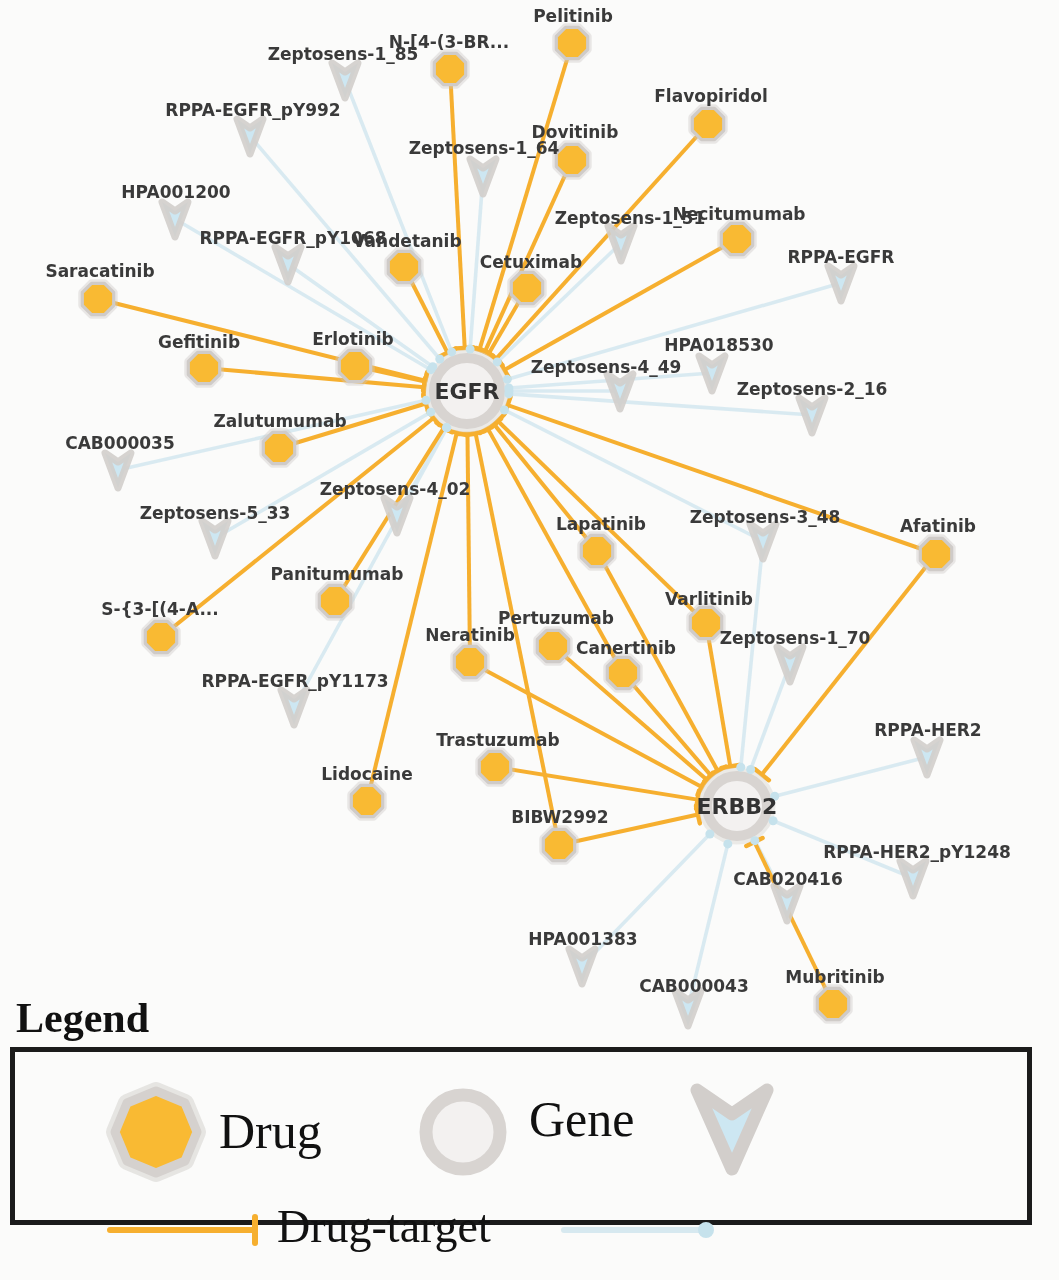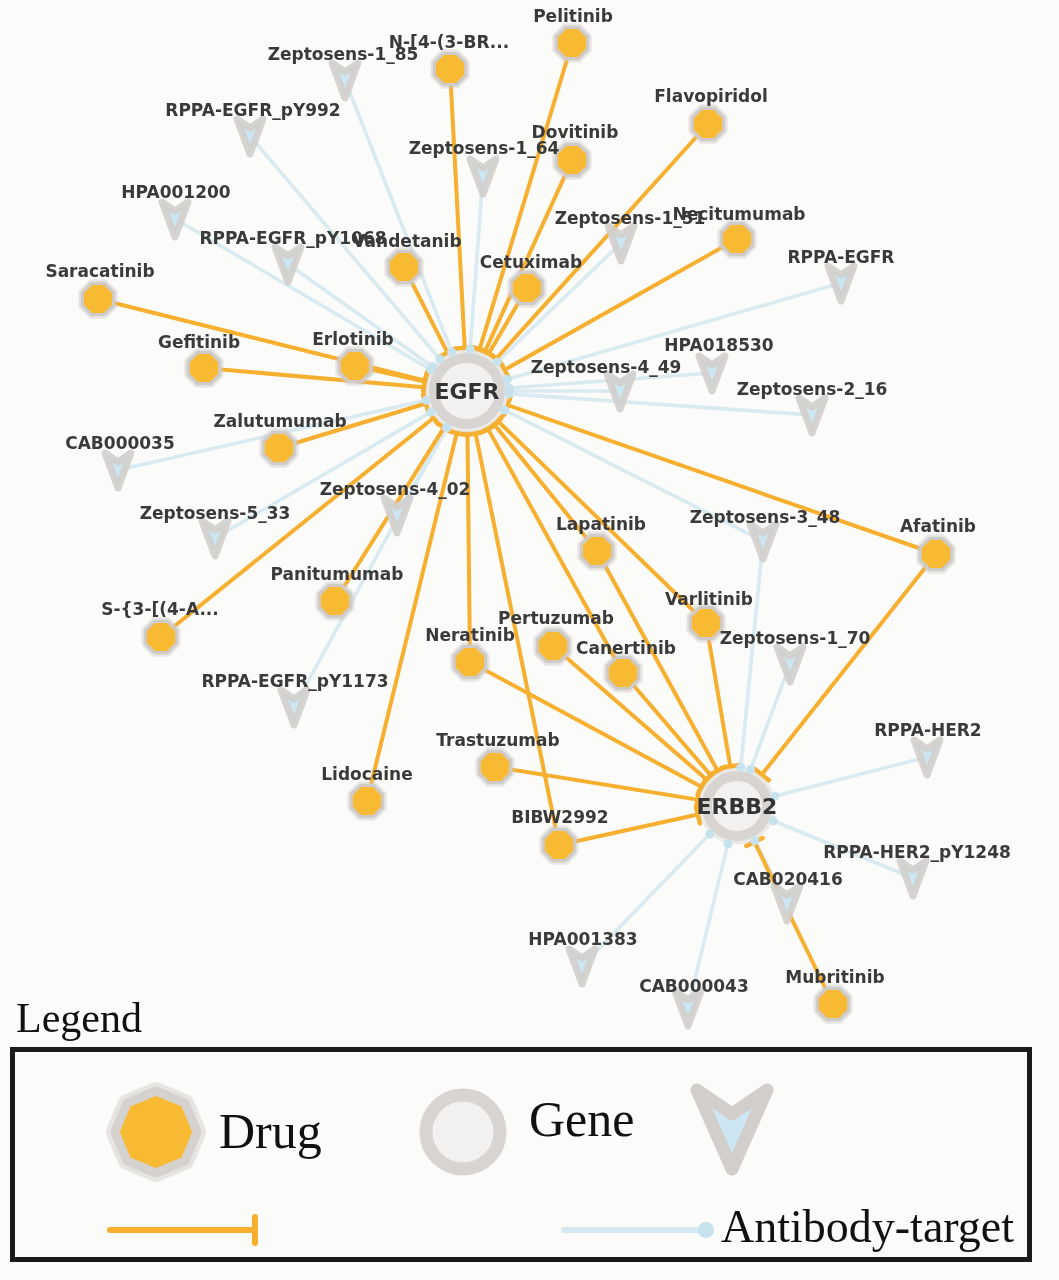--- a/index.html
+++ b/index.html
@@ -1,21 +1,21 @@
 <!DOCTYPE html>
 <html><head>
 <meta charset="utf-8">
 <style>
   html,body{margin:0;padding:0;background:#fbfbfa;}
   .page{position:relative;width:1059px;height:1280px;background:#fbfbfa;overflow:hidden;
         font-family:"DejaVu Sans","Liberation Sans",sans-serif;}
   #net{position:absolute;left:0;top:0;}
   .legend-title{position:absolute;left:16px;top:994px;
-        font-family:"Liberation Serif",serif;font-weight:normal;font-size:42px;color:#111;}
-  .legend-box{position:absolute;left:10px;top:1047px;width:1022px;height:215px;
+        font-family:"Liberation Serif",serif;font-weight:bold;font-size:42px;color:#111;}
+  .legend-box{position:absolute;left:10px;top:1047px;width:1022px;height:178px;
         border:5px solid #1b1b1b;background:#fbfbfa;box-sizing:border-box;}
   .legend-box .abs{position:absolute;}
   .type-label{font-family:"Liberation Serif",serif;font-size:50px;color:#111;line-height:1;}
   .edge-label{font-family:"Liberation Serif",serif;font-size:46px;color:#111;line-height:1;}
 </style>
 </head>
 <body>
 
 <div class="page">
   <svg id="net" width="1059" height="1280" viewBox="0 0 1059 1280">
@@ -355,20 +355,20 @@
     <span class="abs type-label" style="left:514px;top:42px">Gene</span>
 
     <svg class="abs" style="left:672px;top:22px" width="90" height="110">
       <path d="M10,16 L45,40 L80,16 L45,95 Z" fill="#CDE7F2" stroke="#D2CECB" stroke-width="13" stroke-linejoin="round"></path>
     </svg>
 
     <svg class="abs" style="left:90px;top:160px" width="172" height="36">
       <line x1="5" y1="18" x2="150" y2="18" stroke="#F6AF2F" stroke-width="6" stroke-linecap="round"></line>
       <line x1="150" y1="5" x2="150" y2="31" stroke="#F6AF2F" stroke-width="6" stroke-linecap="round"></line>
     </svg>
+    <span class="abs edge-label" style="left:262px;top:152px">Drug-target</span>
 
     <svg class="abs" style="left:543px;top:160px" width="170" height="36">
       <line x1="6" y1="18" x2="148" y2="18" stroke="#D7E9F0" stroke-width="6" stroke-linecap="round"></line>
       <circle cx="148" cy="18" r="8" fill="#C6E2EC"></circle>
     </svg>
-    <span class="abs edge-label" style="left:706px;top:152px">Antibody-target</span>
   </div>
 </div>
 
 </body></html>

